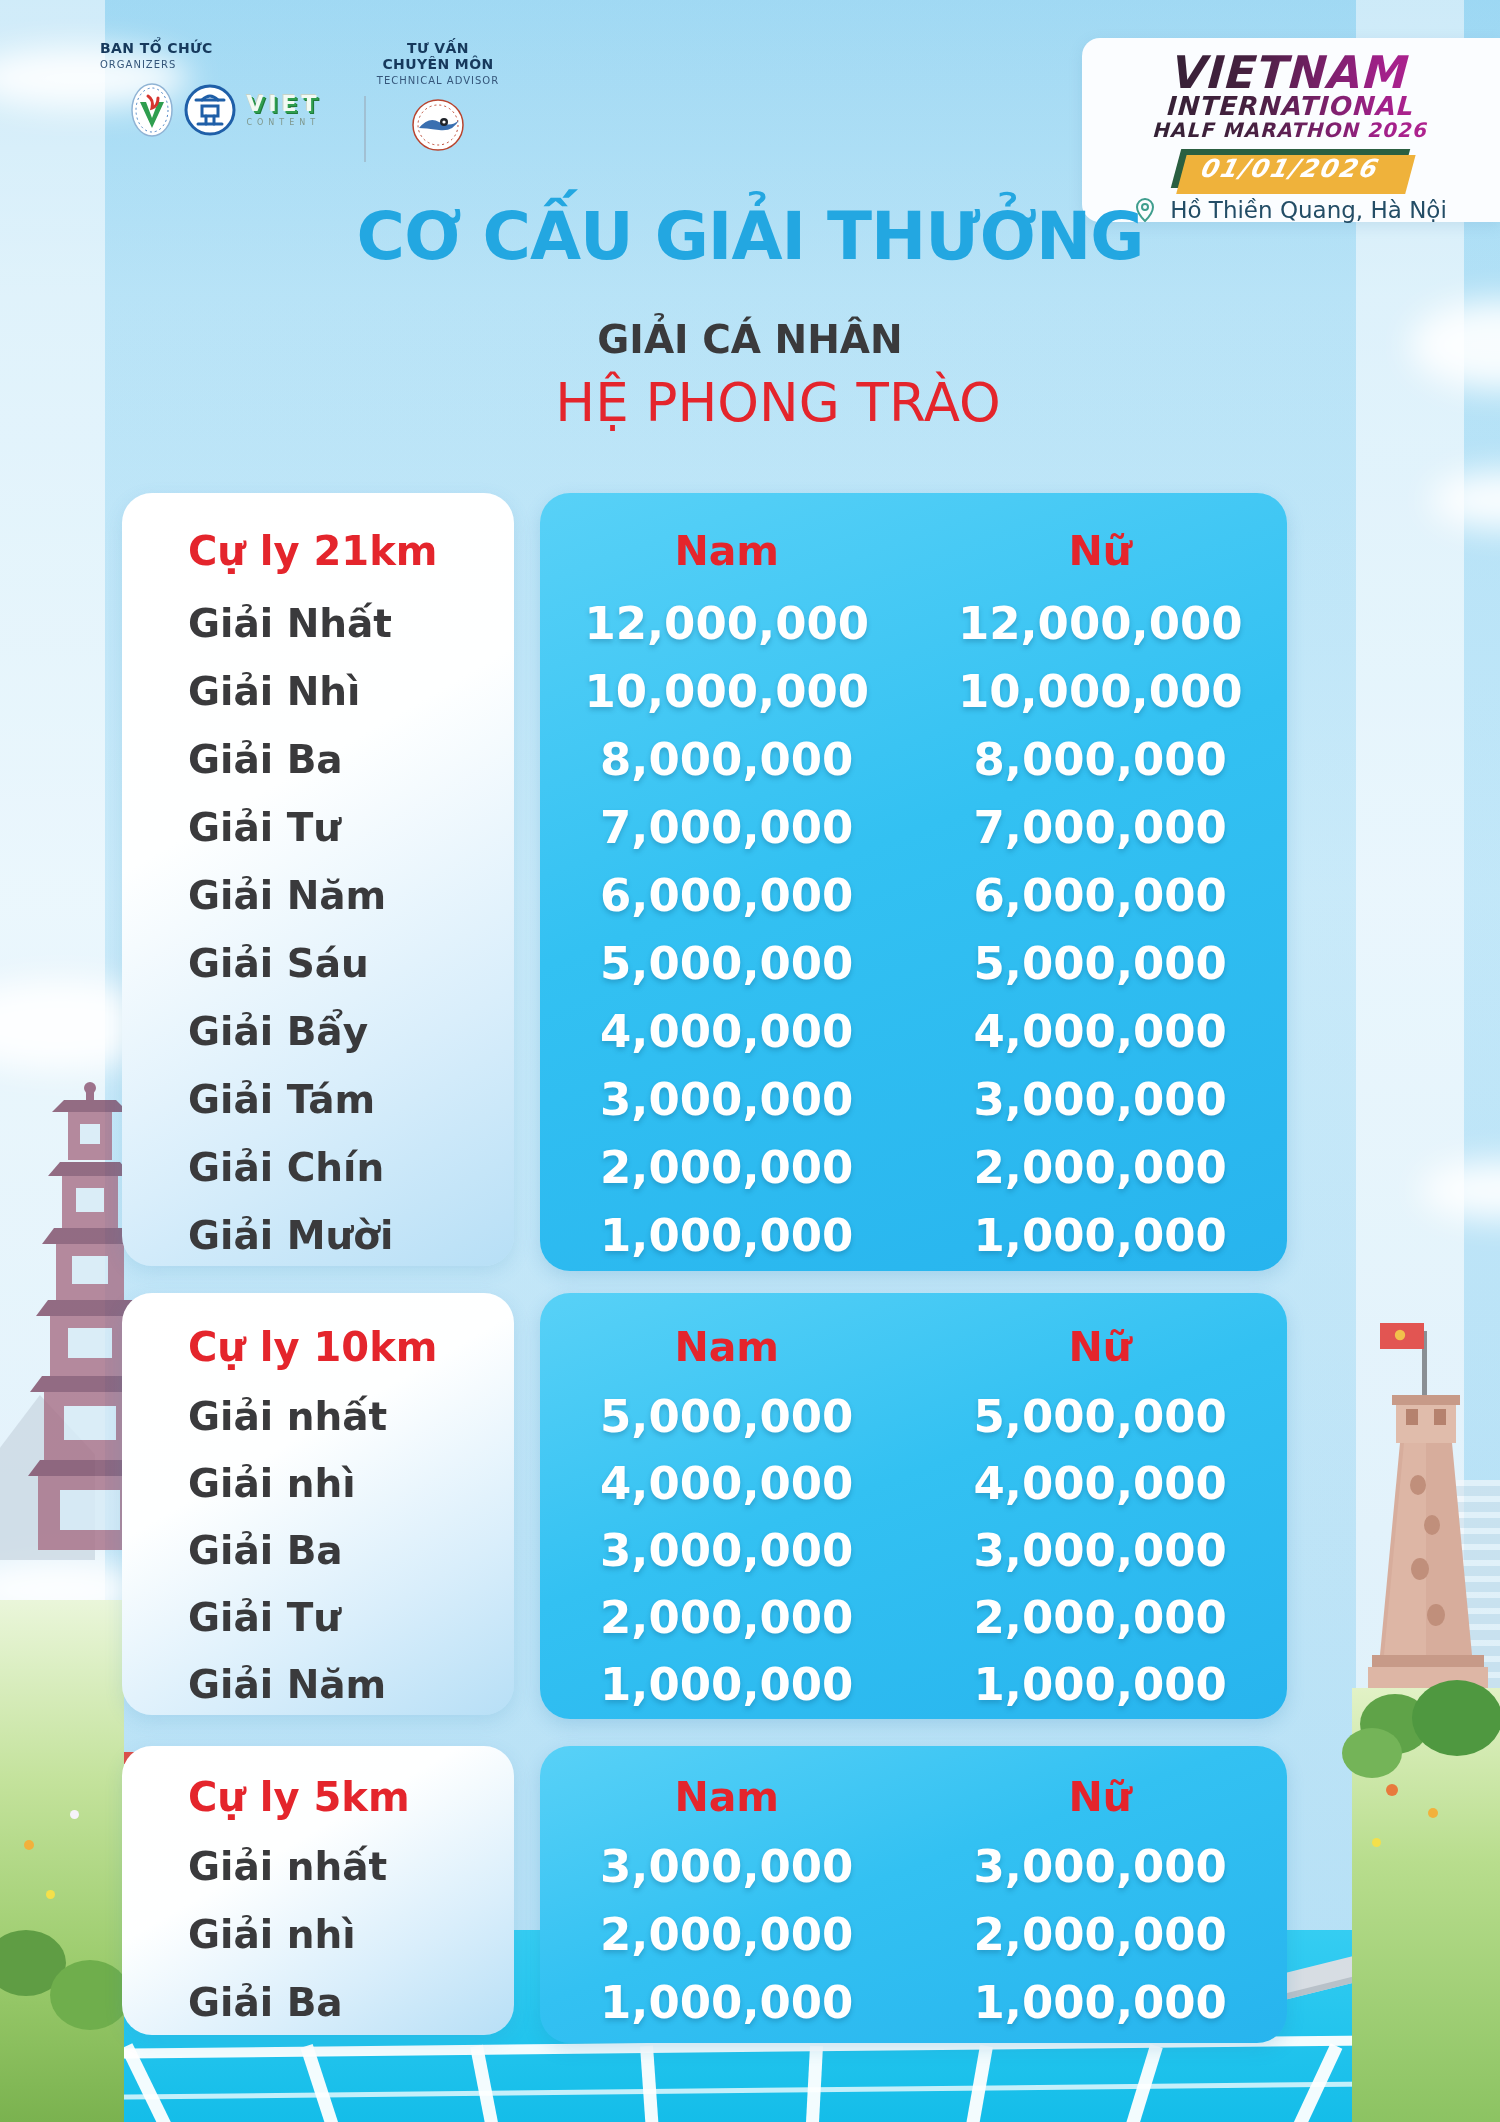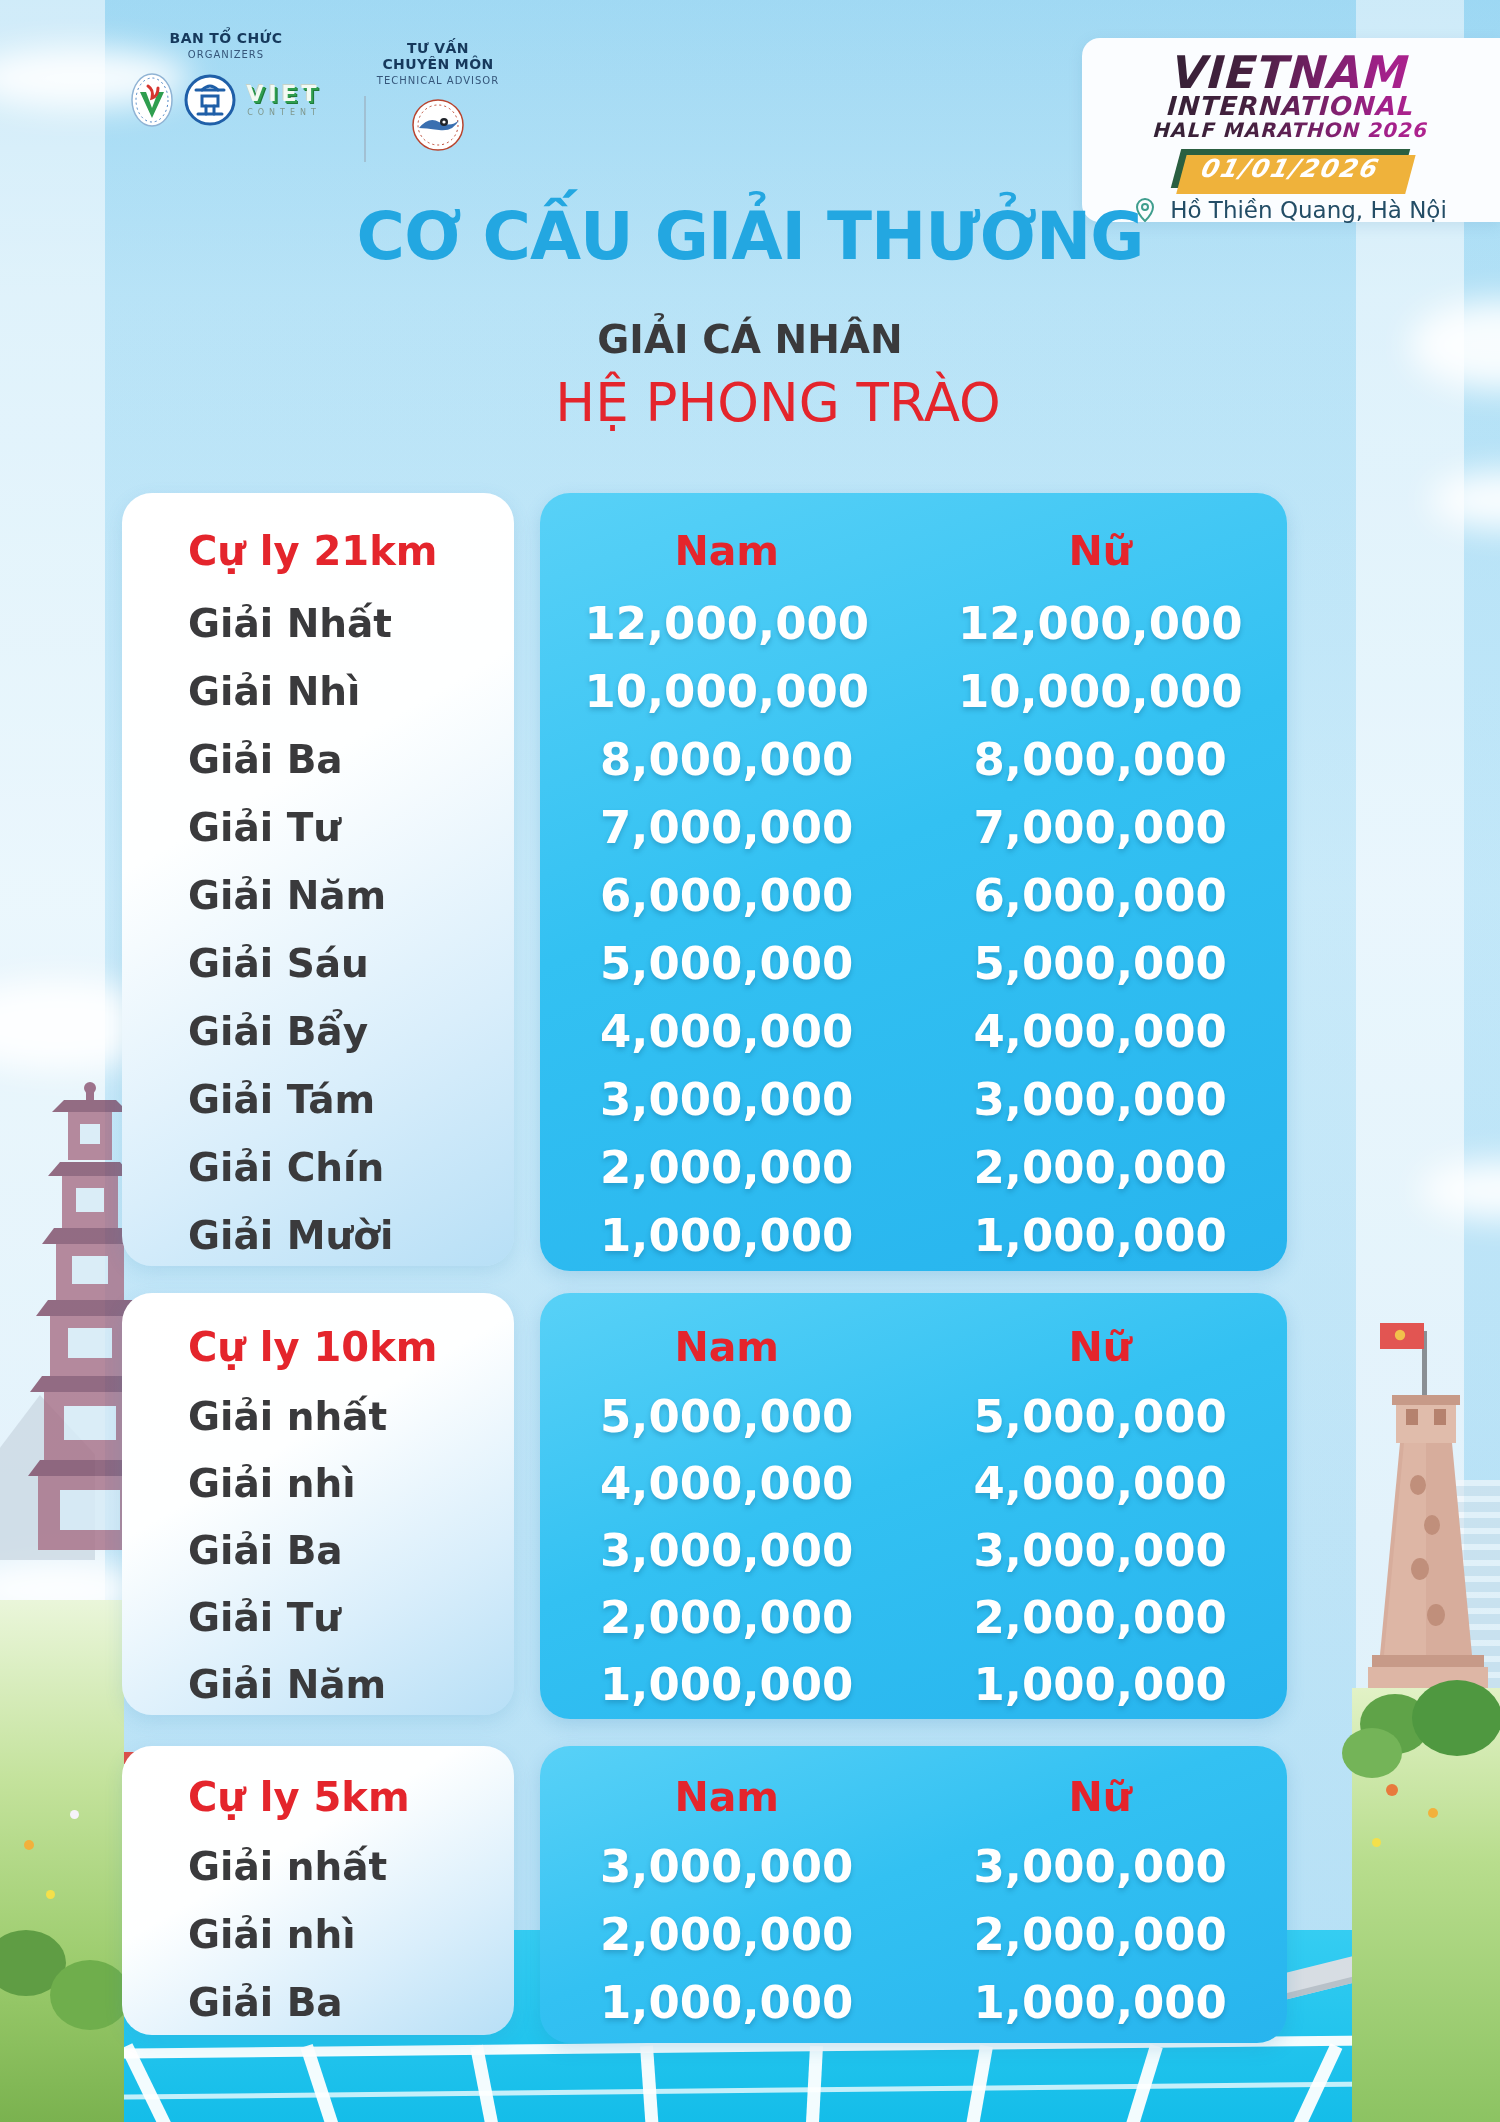--- a/index.html
+++ b/index.html
@@ -40,21 +40,21 @@
     clip-path:polygon(0 100%,0 32%,42% 0,100% 36%,100% 100%);}
   .pagoda{position:absolute;left:28px;top:1080px;width:124px;height:470px;z-index:2;opacity:.8;}
   
   .skyline-right{position:absolute;top:1520px;width:48px;background:#d2e2ec;opacity:.65;z-index:2;
     background-image:repeating-linear-gradient(180deg,rgba(255,255,255,.8) 0 6px,transparent 6px 16px);}
   .flag-tower{position:absolute;left:1352px;top:1295px;width:148px;height:460px;z-index:3;}
   .garden-right{position:absolute;left:1352px;top:1688px;width:148px;height:434px;z-index:4;
     background:linear-gradient(180deg,#e2f2c6 0%,#b8dd8d 40%,#8cc362 100%);}
   .curb{position:absolute;left:1262px;top:1938px;width:330px;height:26px;background:#d7dde3;border-bottom:6px solid #b8c1c9;transform:rotate(-14deg);z-index:3;}
   
-  .org-block{position:absolute;left:100px;top:30px;width:252px;text-align:center;z-index:6;}
+  .org-block{position:absolute;left:100px;top:40px;width:252px;z-index:6;}
   .adv-block{position:absolute;left:372px;top:40px;width:132px;text-align:center;z-index:6;}
   .credit-title{font-size:14px;font-weight:bold;color:#16395c;letter-spacing:.4px;}
   .credit-sub{font-size:10px;color:#35567a;letter-spacing:1px;margin-top:3px;}
   .logo-row{display:flex;align-items:center;justify-content:center;gap:10px;margin-top:12px;}
   .divider-v{position:absolute;left:364px;top:96px;width:2px;height:66px;background:#9db4c4;opacity:.7;z-index:6;}
   .vc-mark{line-height:1;}
   .vc-top{font-size:22px;font-weight:bold;color:#f2faf3;letter-spacing:5px;
     text-shadow:2px 2px 0 #2f9e4f,3px 3px 0 #1d7a38,-1px -1px 0 #c6d3c9;}
   .vc-bot{font-size:8px;color:#7f978c;letter-spacing:5px;margin-top:4px;}
   

